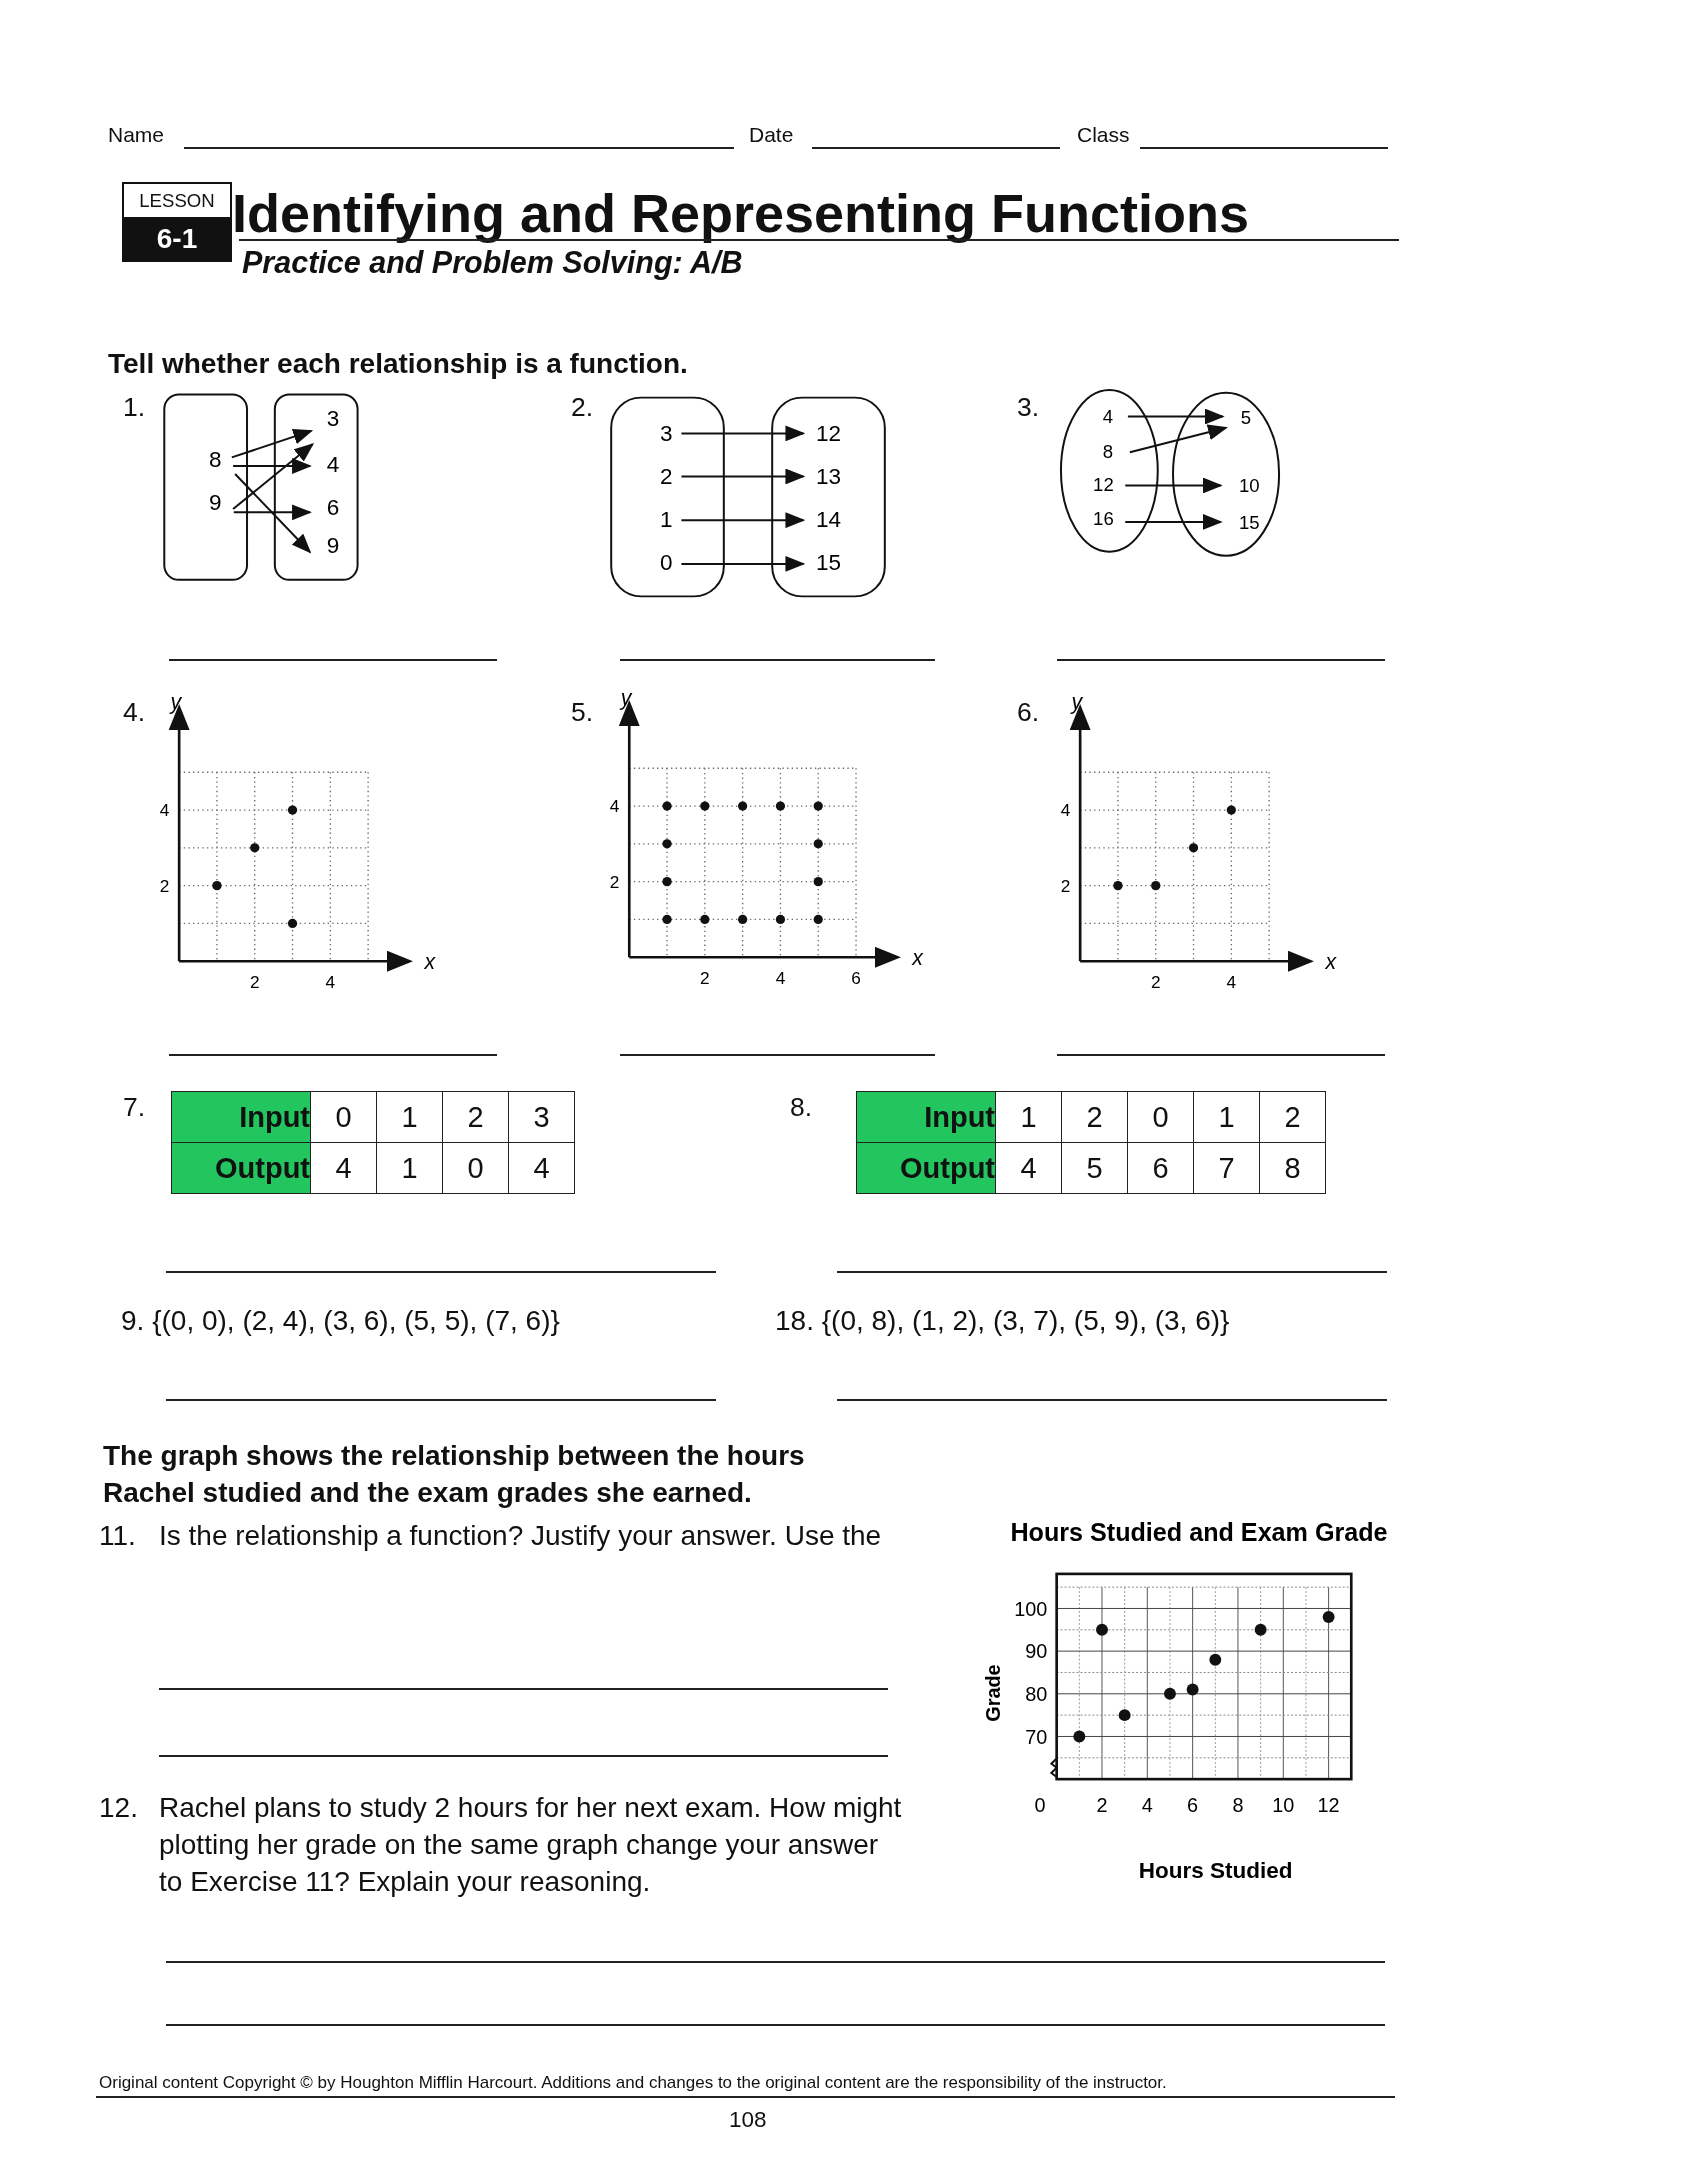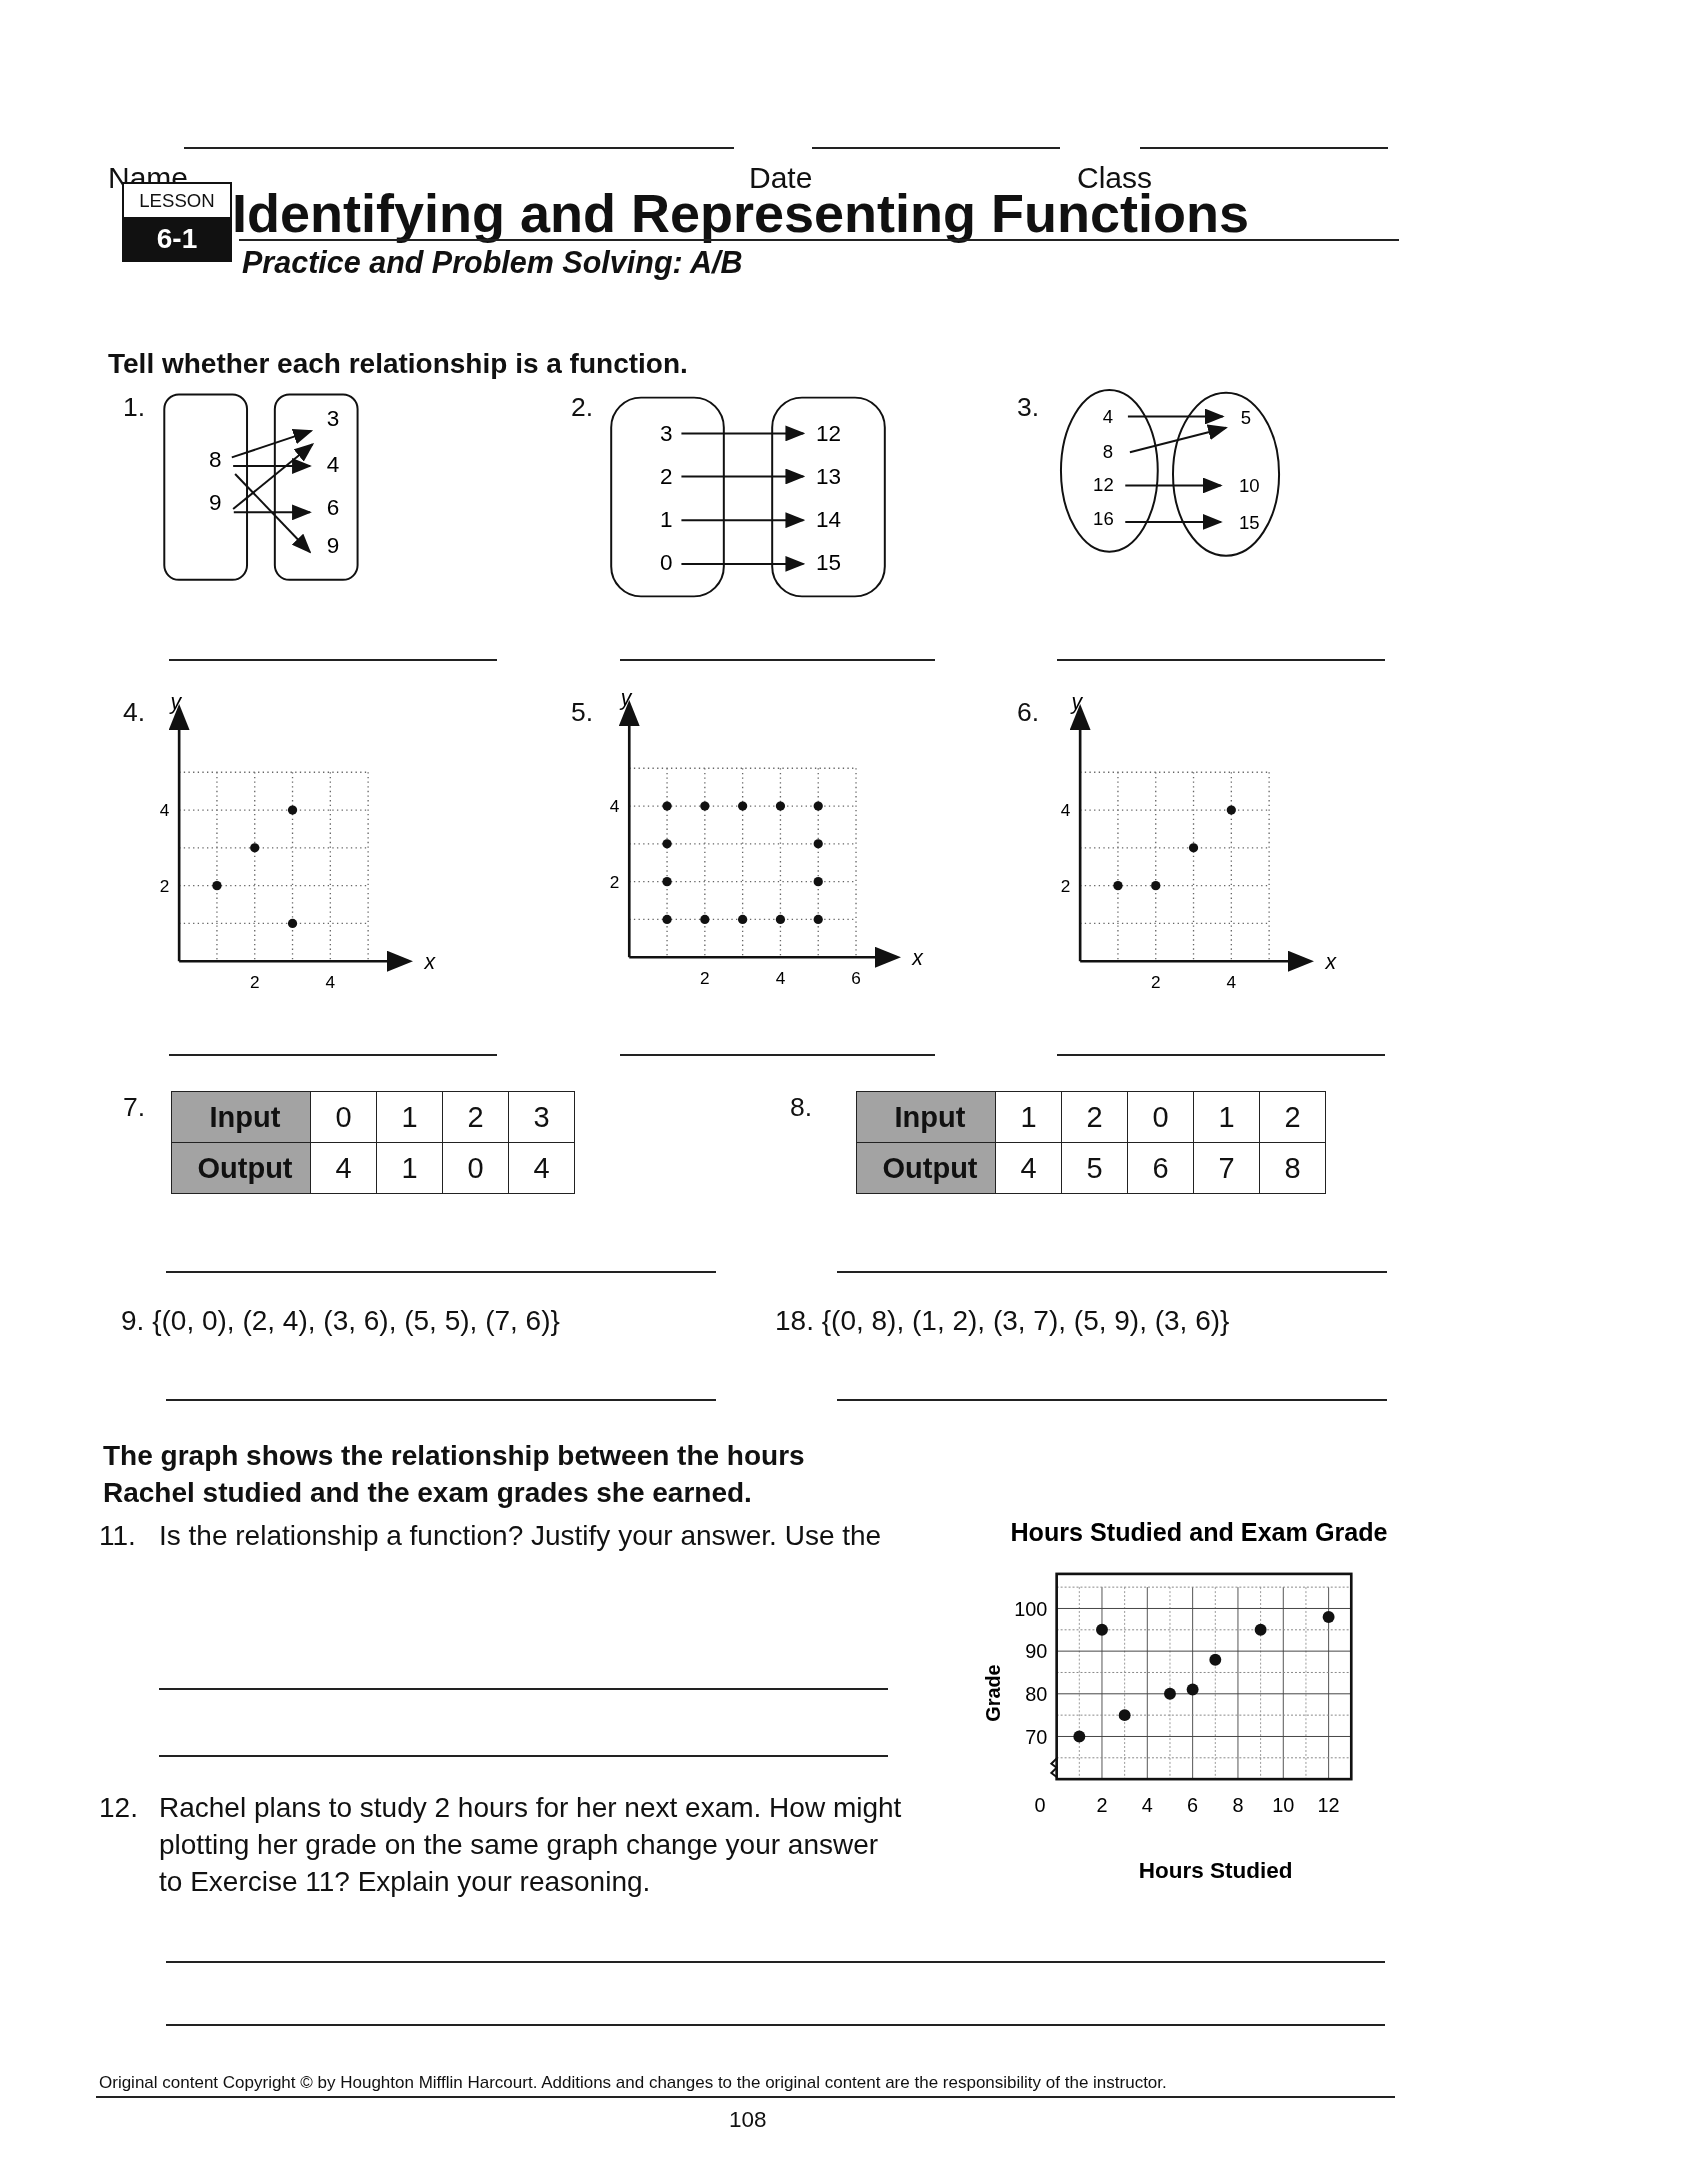--- a/index.html
+++ b/index.html
@@ -1,32 +1,32 @@
 <!DOCTYPE html>
 <html style="font-size:10.6px"><head>
 <meta charset="utf-8">
 <style>
   html, body { margin: 0; padding: 0; background: #fff; }
   body { width: 1685px; height: 2183px; position: relative; overflow: hidden;
          font-family: "Liberation Sans", sans-serif; color: #111; }
   .abs { position: absolute; }
-  .hdr-label { font-size: 30px; margin-top: 38px; }
+  .hdr-label { font-size: 21px; }
   .uline { position: absolute; border-bottom: 2px solid #222; }
   .lesson-box { left: 106px; top: 182px; width: 106px; height: 76px; border: 2px solid #111; margin-left: 16px; }
   .lesson-top { height: 33px; text-align: center; font-size: 18.6px; line-height: 33px; background: #fff; }
   .lesson-bot { height: 43px; background: #111; color: #fff; text-align: center; font-size: 28px; font-weight: bold; line-height: 43px; }
   .title { left: 232px; top: 182px; font-size: 54px; font-weight: bold; }
   .subtitle { left: 242px; top: 245px; font-size: 30.5px; font-weight: bold; font-style: italic; }
   .title-rule { left: 239px; top: 239px; width: 1160px; border-top: 2px solid #222; }
   .instr { font-size: 28px; font-weight: bold; }
   .num { font-size: 26.5px; }
   .qtext { font-size: 28px; line-height: 37px; }
   table.io { border-collapse: collapse; position: absolute; }
   table.io td { border: 1.3px solid #222; height: 50px; text-align: center; font-size: 29px; padding: 0; }
-  table.io td.hd { background: #a3a3a3; font-weight: bold; text-align: center; padding-left: 8px; }
+  table.io td.hd { background: #22c55e; font-weight: bold; text-align: right; padding-left: 8px; }
   .footer { left: 99px; top: 2073px; font-size: 17px; }
   .footer-rule { left: 96px; top: 2096px; width: 1299px; border-top: 2px solid #222; }
   .pagenum { left: 729px; top: 2107px; font-size: 22.5px; }
   svg text { font-family: "Liberation Sans", sans-serif; }
 </style>
 </head>
 <body>
 
 <span class="abs hdr-label" style="left:108px;top:123px">Name</span>
 <div class="uline" style="left:184px;top:147px;width:550px"></div>

